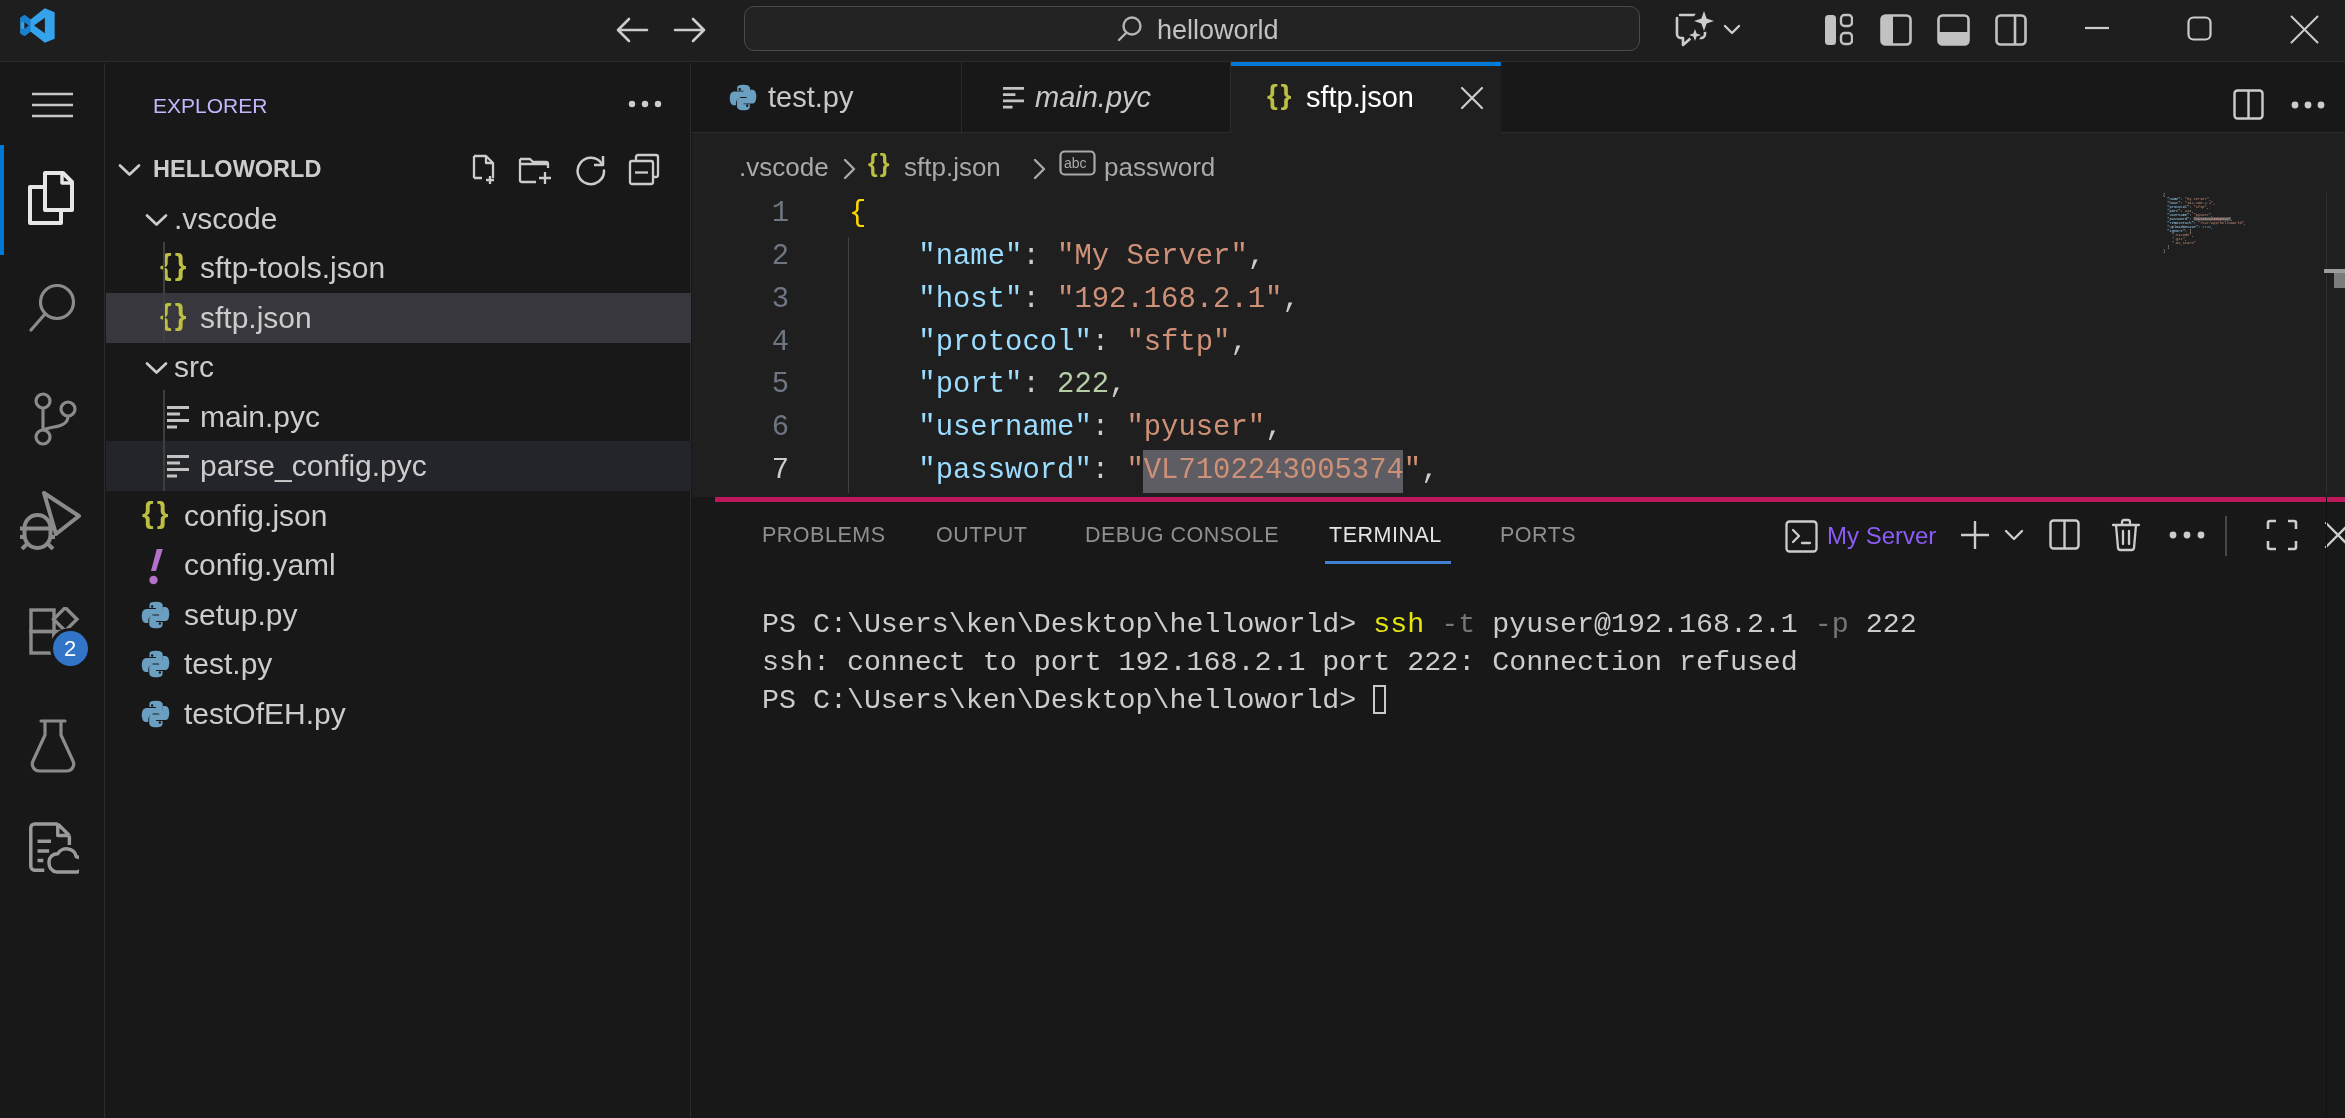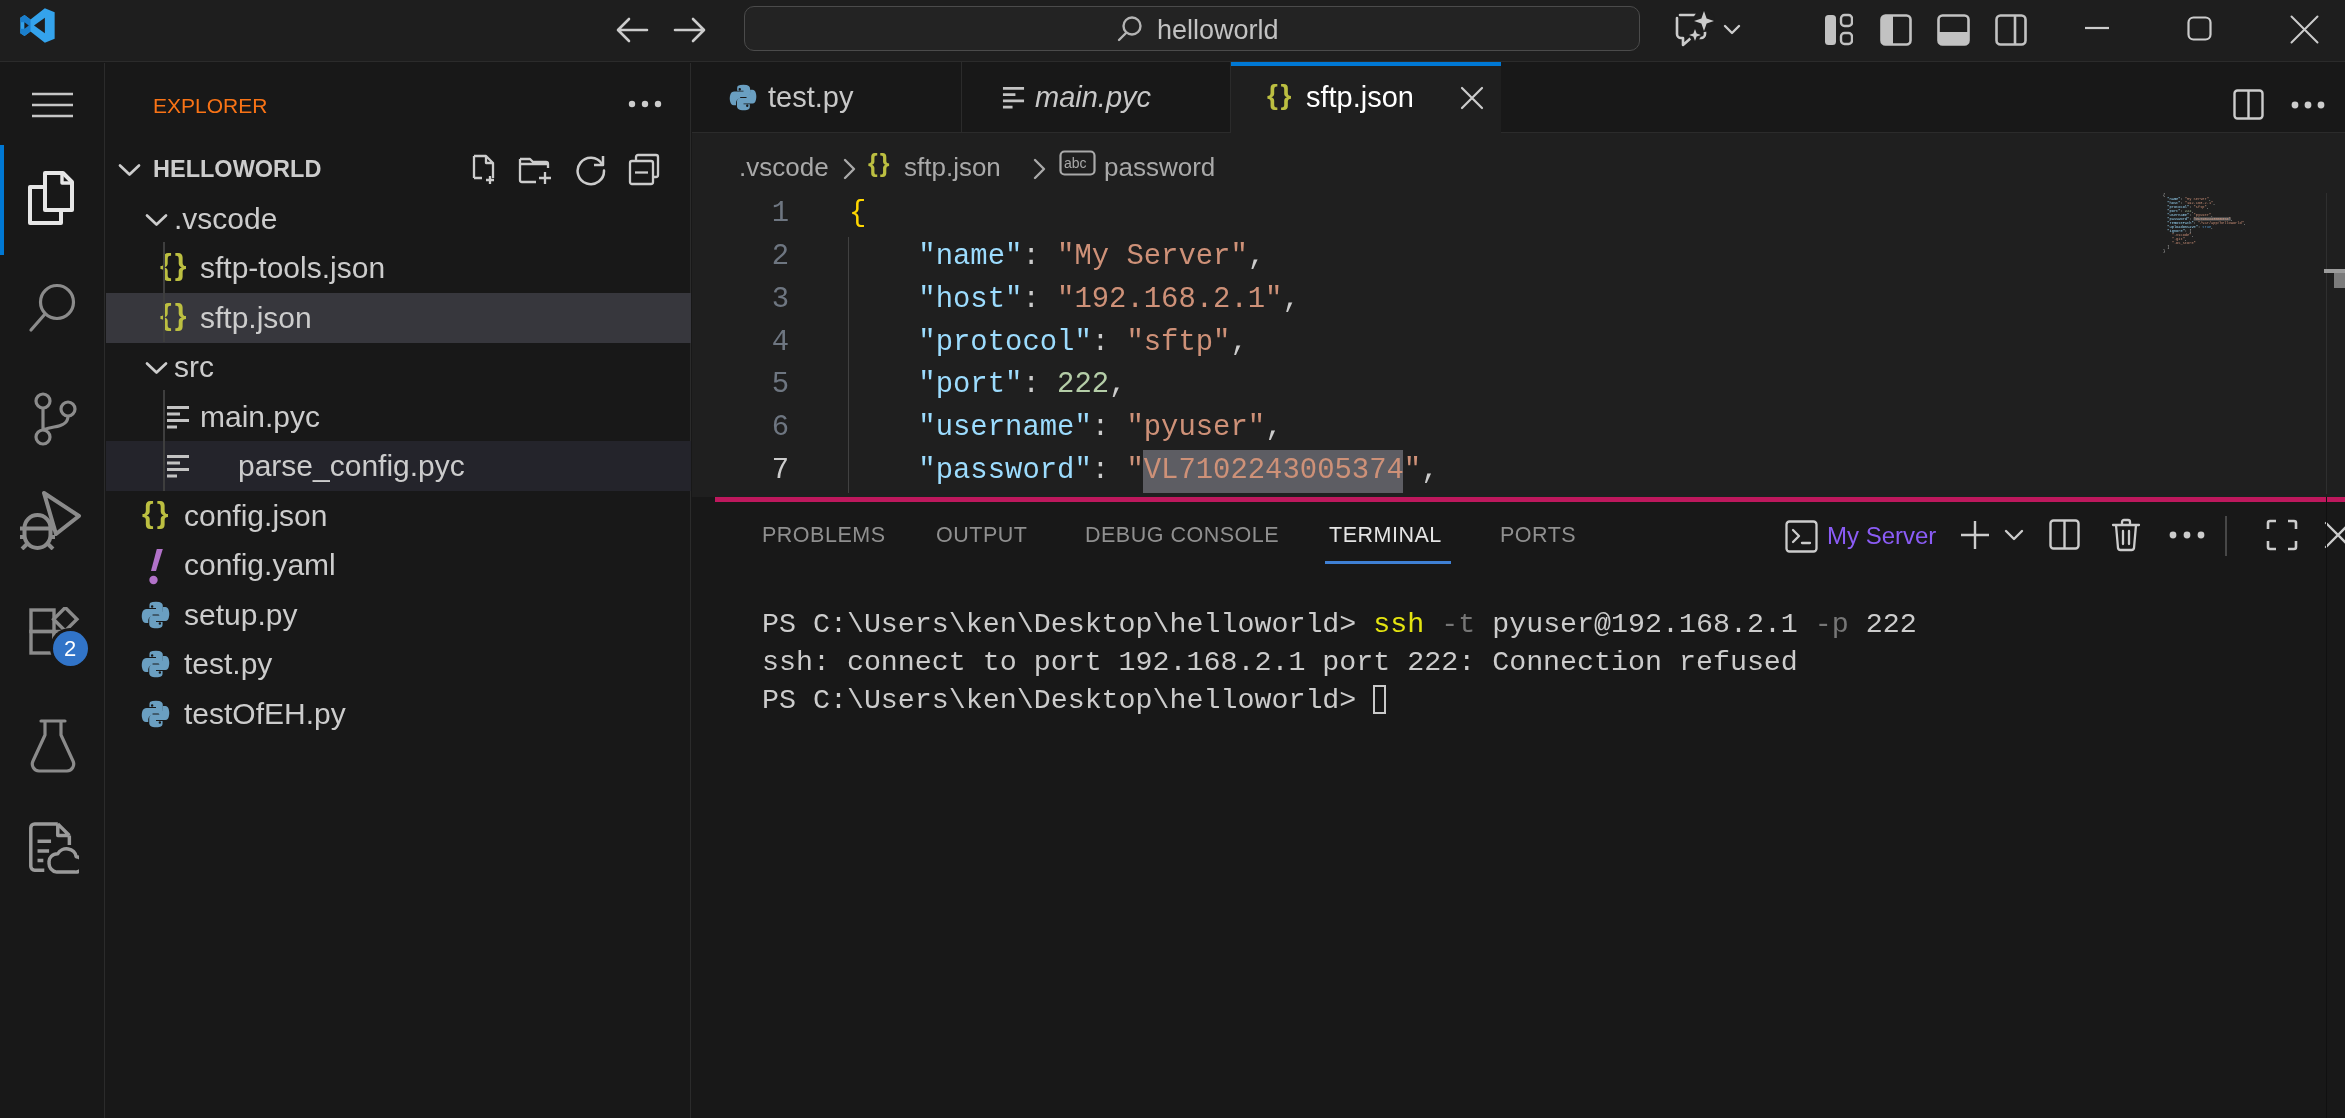--- a/index.html
+++ b/index.html
@@ -151,21 +151,21 @@
       <path d="M12 2 H36 M16 2 V16 L4 42 A7 7 0 0 0 10 52 H38 A7 7 0 0 0 44 42 L32 16 V2" stroke="#8b8b8b" stroke-width="3.2" fill="none" stroke-linecap="round" stroke-linejoin="round"></path>
     </svg>
 
     <svg class="abs" style="left:25px; top:757px;" width="54" height="56" viewBox="0 0 56 58">
       <path d="M34 4 H10 A4 4 0 0 0 6 8 V48 A4 4 0 0 0 10 52 H20 M46 16 V26 M34 4 L46 16 M34 4 V16 H46" stroke="#9a9a9a" stroke-width="3.6" fill="none" stroke-linejoin="round"></path>
       <path d="M13 22 H27 M13 32 H25 M13 42 H19" stroke="#9a9a9a" stroke-width="3.6" fill="none"></path>
       <path d="M25 44 A9 8 0 0 1 34 35 A10 9 0 0 1 53 38 A8 8 0 0 1 52 54 H33 A9 9 0 0 1 25 44 Z" fill="#181818" stroke="#9a9a9a" stroke-width="3.6" stroke-linejoin="round"></path>
     </svg>
   </div>
   <div id="sidebar">
-    <div class="abs" style="left:47px; top:31px; font-size:21px; color:#f97316;">EXPLORER</div>
+    <div class="abs" style="left:47px; top:31px; font-size:21px; color:#c4b5fd;">EXPLORER</div>
     <svg class="abs" style="left:521px; top:36px;" width="36" height="10" viewBox="0 0 36 10">
       <circle cx="5" cy="5" r="3.2" fill="#cccccc"></circle>
         <circle cx="18" cy="5" r="3.2" fill="#cccccc"></circle>
         <circle cx="31" cy="5" r="3.2" fill="#cccccc"></circle>
     </svg>
 
     <div class="row" style="top:81px;">
       <svg class="abs" style="left:12px; top:19px;" width="23" height="14" viewBox="0 0 23 14">
         <path d="M2 2.5 L11.5 11.5 L21 2.5" stroke="#cccccc" stroke-width="2.7" fill="none" stroke-linecap="round" stroke-linejoin="round"></path>
       </svg>
@@ -217,21 +217,21 @@
       <svg class="abs" style="left:60px; top:13px;" width="24" height="24" viewBox="0 0 24 24">
         <path d="M1 2.5 H23 M1 9 H14 M1 15.5 H23 M1 22 H11" stroke="#c3c3c3" stroke-width="3" fill="none"></path>
       </svg>
       <div class="rowlab" style="left:94px;">main.pyc</div>
     </div>
 
     <div class="row" style="top:378px; background:#24242b;">
       <svg class="abs" style="left:60px; top:13px;" width="24" height="24" viewBox="0 0 24 24">
         <path d="M1 2.5 H23 M1 9 H14 M1 15.5 H23 M1 22 H11" stroke="#c3c3c3" stroke-width="3" fill="none"></path>
       </svg>
-      <div class="rowlab" style="left:94px;margin-left:38px;">parse_config.pyc</div>
+      <div class="rowlab" style="left:94px;">parse_config.pyc</div>
     </div>
 
     <div class="row" style="top:427.5px;">
       <div class="abs" style="left:36px; top:5px; font-size:30px; font-weight:bold; color:#bcbf41; letter-spacing:3px; font-family:'Liberation Sans',sans-serif;">{}</div>
       <div class="rowlab" style="left:78px;text-align:center;">config.json</div>
     </div>
 
     <div class="row" style="top:477px;">
       <svg class="abs" style="left:40px; top:7px;" width="22" height="38" viewBox="0 0 22 38">
         <path d="M11 2 L17 2 L12.5 24 L7.5 24 Z" fill="#b272c9" transform="skewX(-6)"></path>

